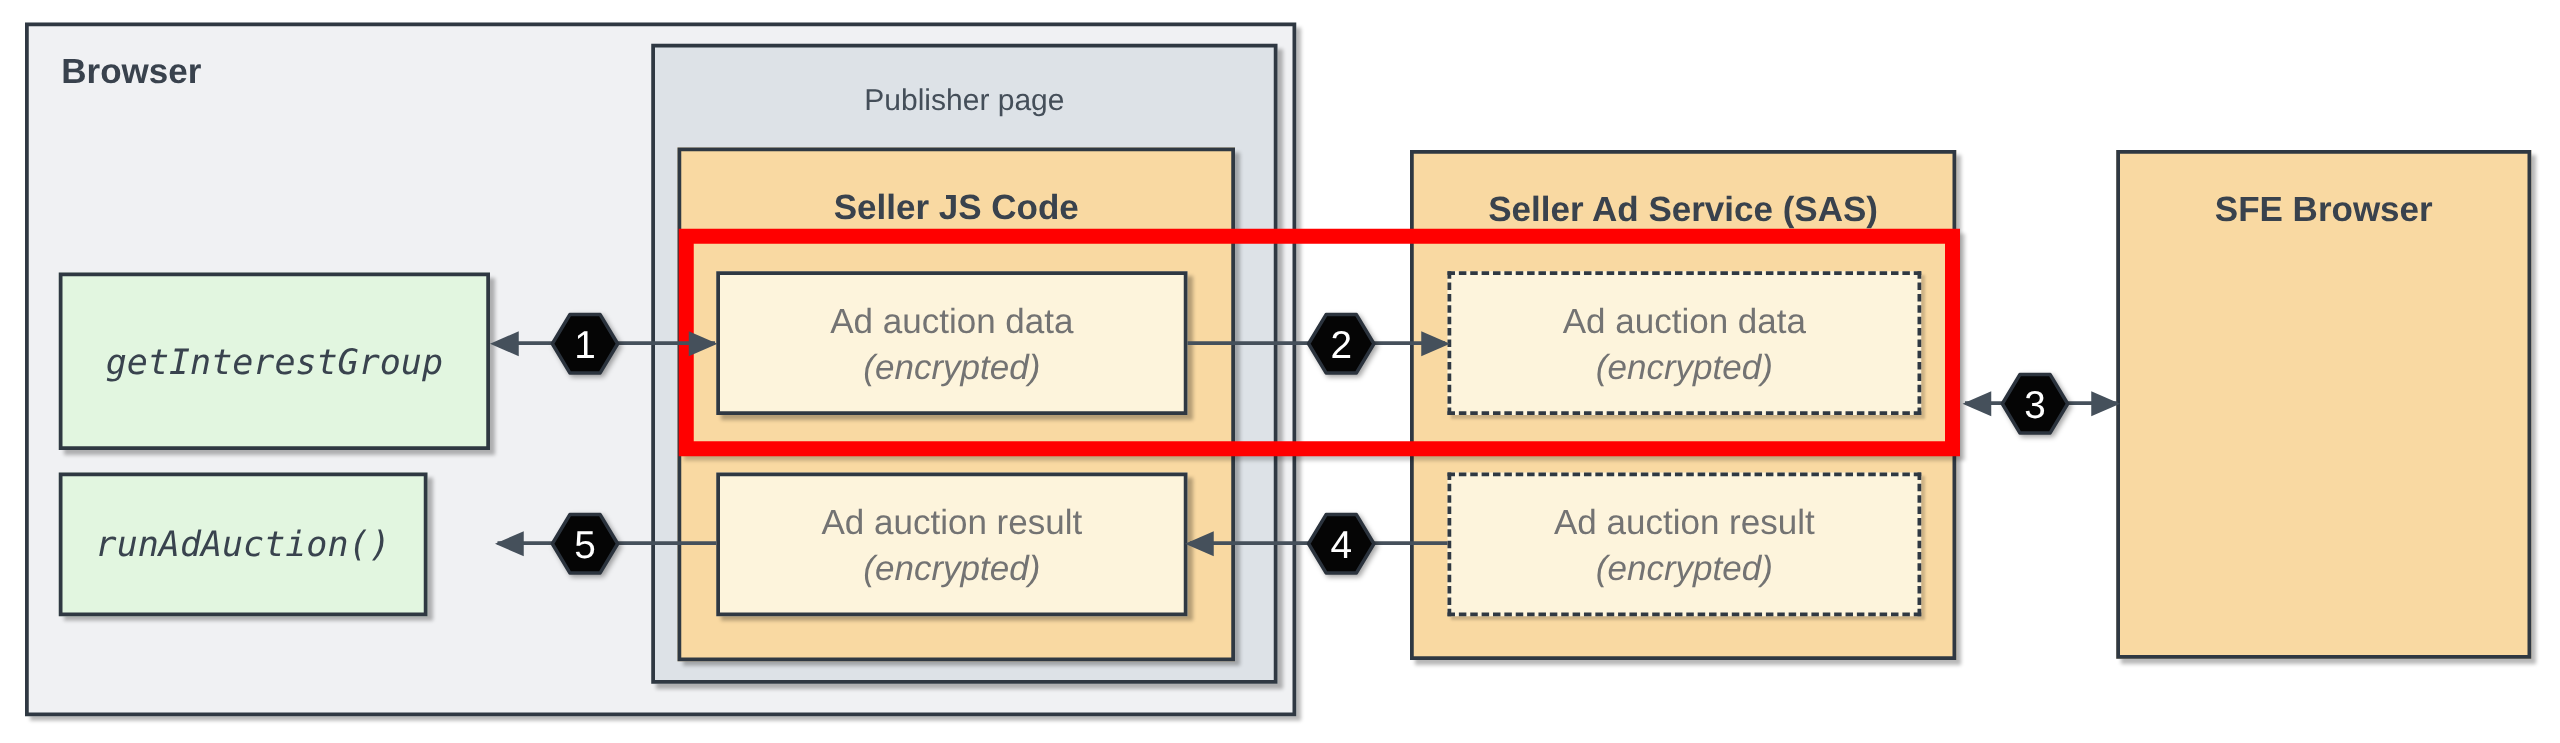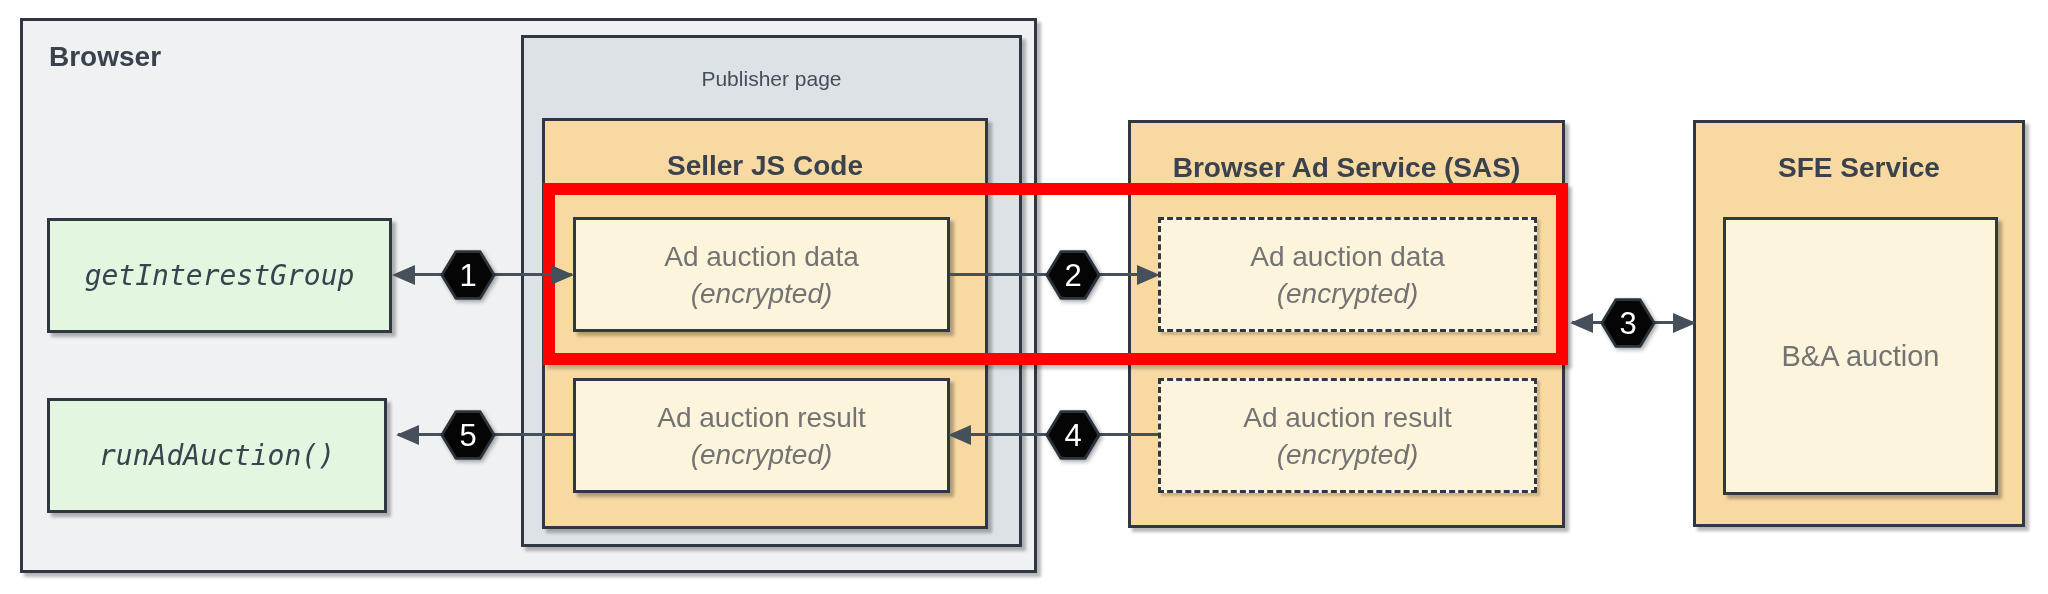--- a/index.html
+++ b/index.html
@@ -9,21 +9,21 @@
     background:#ffffff;
     font-family:"Liberation Sans", sans-serif;
     overflow:hidden;
     text-decoration:underline;
   }
   .box{position:absolute;box-sizing:border-box;border:3px solid #2f3842;
        box-shadow:4px 4px 3px rgba(0,0,0,0.28);}
   .browser{left:20px;top:18px;width:1017px;height:555px;background:#f0f1f3;z-index:1;}
   .browser-title{margin:20px 0 0 26px;font-size:28px;font-weight:bold;color:#39424d;}
   .publisher{left:521px;top:35px;width:501px;height:512px;background:#dde2e7;z-index:2;}
-  .panel-title{margin-top:29px;text-align:center;font-size:21px;color:#444e59;}
+  .panel-title{margin-top:29px;text-align:center;font-size:24px;color:#444e59;}
   .panel-title.bold{font-weight:bold;color:#39424d;font-size:28px;}
   .sellerjs{left:542px;top:118px;width:446px;height:411px;background:#f9d9a2;z-index:3;}
   .sas{left:1128px;top:120px;width:437px;height:408px;background:#f9d9a2;z-index:3;}
   .sfe{left:1693px;top:120px;width:332px;height:407px;background:#f9d9a2;z-index:3;}
   .innerbox{
     position:absolute;box-sizing:border-box;border:3px solid #2f3842;background:#fdf4dc;
     display:flex;flex-direction:column;align-items:center;justify-content:center;
     font-size:28px;line-height:37px;color:#737373;text-align:center;
     box-shadow:4px 4px 3px rgba(0,0,0,0.28);z-index:5;
   }
@@ -34,22 +34,22 @@
   .sas-data{left:1158px;top:217px;width:379px;height:115px;}
   .sas-result{left:1158px;top:378px;width:379px;height:115px;}
   .ba{left:1723px;top:217px;width:275px;height:278px;font-size:29px;}
   .greenbox{
     position:absolute;box-sizing:border-box;border:3px solid #2f3842;background:#e2f6e0;
     display:flex;flex-direction:column;align-items:center;justify-content:center;
     font-family:"DejaVu Sans Mono", monospace;font-style:italic;
     font-size:28px;line-height:37px;color:#39434e;text-align:center;
     box-shadow:4px 4px 3px rgba(0,0,0,0.28);z-index:4;
   }
-  .green1{left:47px;top:218px;width:345px;height:115px;}
-  .green2{left:47px;top:398px;width:340px;height:115px;}
+  .green1{left:47px;top:218px;width:345px;height:142px;}
+  .green2{left:47px;top:378px;width:295px;height:115px;}
   .red-rect{
     position:absolute;left:543px;top:183px;width:1025px;height:182px;
     box-sizing:border-box;border:12px solid #ff0000;z-index:6;
     box-shadow:4px 4px 3px rgba(0,0,0,0.22);
   }
   .cline{position:absolute;height:3px;background:#45505b;z-index:7;}
   .ah{position:absolute;width:0;height:0;z-index:7;
       border-top:10px solid transparent;border-bottom:10px solid transparent;}
   .ah.left{border-right:23px solid #45505b;}
   .ah.right{border-left:23px solid #45505b;}
@@ -73,25 +73,25 @@
 
   <div class="box publisher">
     <div class="panel-title">Publisher page</div>
   </div>
 
   <div class="box sellerjs">
     <div class="panel-title bold">Seller JS Code</div>
   </div>
 
   <div class="box sas">
-    <div class="panel-title bold">Browser Ad Service (SAS)</div>
+    <div class="panel-title bold">Seller Ad Service (SAS)</div>
   </div>
 
   <div class="box sfe">
-    <div class="panel-title bold">SFE Service</div>
+    <div class="panel-title bold">SFE Browser</div>
   </div>
 
   <div class="greenbox green1">
     <span>getInterestGroup</span>
   </div>
   <div class="greenbox green2">
     <span>runAdAuction()</span>
   </div>
 
   <div class="innerbox js-data">
@@ -105,23 +105,20 @@
 
   <div class="innerbox dashed sas-data">
     <span>Ad auction data</span>
     <span class="enc">(encrypted)</span>
   </div>
   <div class="innerbox dashed sas-result">
     <span>Ad auction result</span>
     <span class="enc">(encrypted)</span>
   </div>
 
-  <div class="innerbox ba">
-    <span>B&amp;A auction</span>
-  </div>
 
   <div class="red-rect"></div>
 
   <div class="cline" style="left:398px;top:273px;width:174px;"></div>
   <div class="ah left" style="left:392px;top:265px;"></div>
   <div class="ah right" style="left:551px;top:265px;"></div>
 
   <div class="cline" style="left:950px;top:273px;width:206px;"></div>
   <div class="ah right" style="left:1137px;top:265px;"></div>
 

